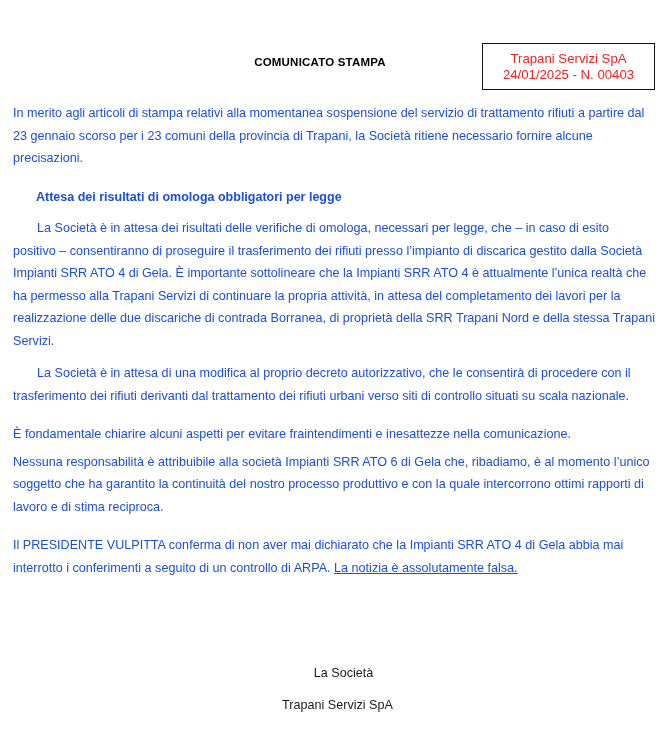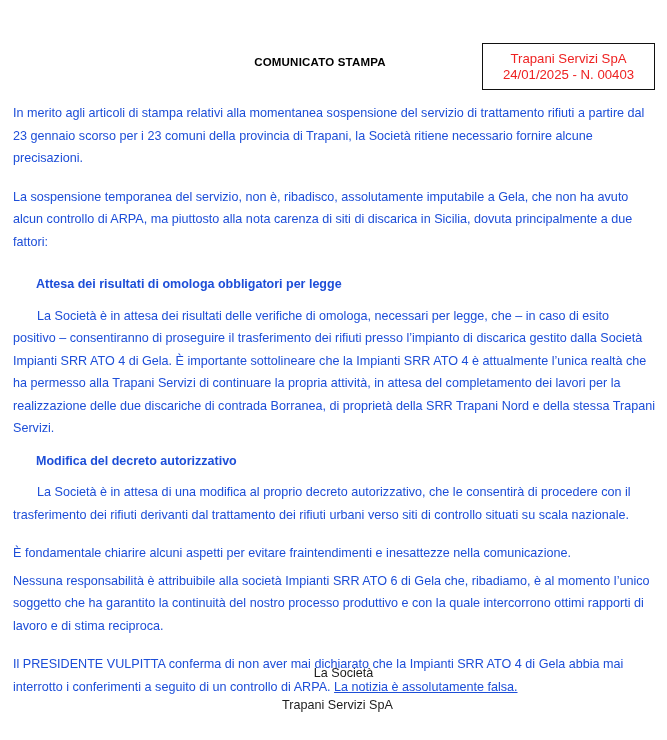--- a/index.html
+++ b/index.html
@@ -138,27 +138,25 @@
     <div class="stamp-box">
       <div class="stamp-line">Trapani Servizi SpA</div>
       <div class="stamp-line">24/01/2025 - N. 00403</div>
     </div>
   </div>
 
   <div class="body-area">
 
     <p class="para gap-md">In merito agli articoli di stampa relativi alla momentanea sospensione del servizio di trattamento rifiuti a partire dal 23 gennaio scorso per i 23 comuni della provincia di Trapani, la Società ritiene necessario fornire alcune precisazioni.</p>
 
-    <p class="para gap-lg">La sospensione temporanea del servizio, non è, ribadisco, assolutamente imputabile a Gela, che non ha avuto alcun controllo di ARPA, ma piuttosto alla nota carenza di siti di discarica in Sicilia, dovuta principalmente a due fattori:</p>
 
     <div class="heading">Attesa dei risultati di omologa obbligatori per legge</div>
 
     <p class="para para-indent gap-sm">La Società è in attesa dei risultati delle verifiche di omologa, necessari per legge, che – in caso di esito positivo – consentiranno di proseguire il trasferimento dei rifiuti presso l’impianto di  discarica gestito dalla Società Impianti SRR ATO 4 di Gela. È importante sottolineare che la  Impianti SRR ATO 4 è attualmente l’unica realtà che ha permesso alla Trapani Servizi di continuare la propria attività, in attesa del completamento dei lavori per la realizzazione delle due discariche di contrada Borranea, di proprietà della SRR Trapani Nord e della stessa Trapani Servizi.</p>
 
-    <div class="heading">Modifica del decreto autorizzativo</div>
 
     <p class="para para-indent gap-md">La Società è in attesa di una modifica al proprio decreto autorizzativo, che le consentirà di procedere con il trasferimento dei rifiuti derivanti dal trattamento dei rifiuti urbani verso siti di controllo situati su scala nazionale.</p>
 
     <p class="para tight bold-line">È fondamentale chiarire alcuni aspetti per evitare fraintendimenti e inesattezze nella comunicazione.</p>
 
     <p class="para gap-md">Nessuna responsabilità è attribuibile alla società Impianti SRR ATO 6 di Gela che, ribadiamo, è al momento l’unico soggetto che ha garantito la continuità del nostro processo produttivo e con la quale intercorrono ottimi rapporti di lavoro e di stima reciproca.</p>
 
     <p class="para"><span>Il PRESIDENTE  VULPITTA conferma di non aver mai dichiarato che la Impianti SRR ATO 4 di Gela  abbia mai interrotto  i conferimenti a seguito di un controllo di ARPA. </span><span class="underline">La notizia è assolutamente falsa.</span></p>
 
   </div>

